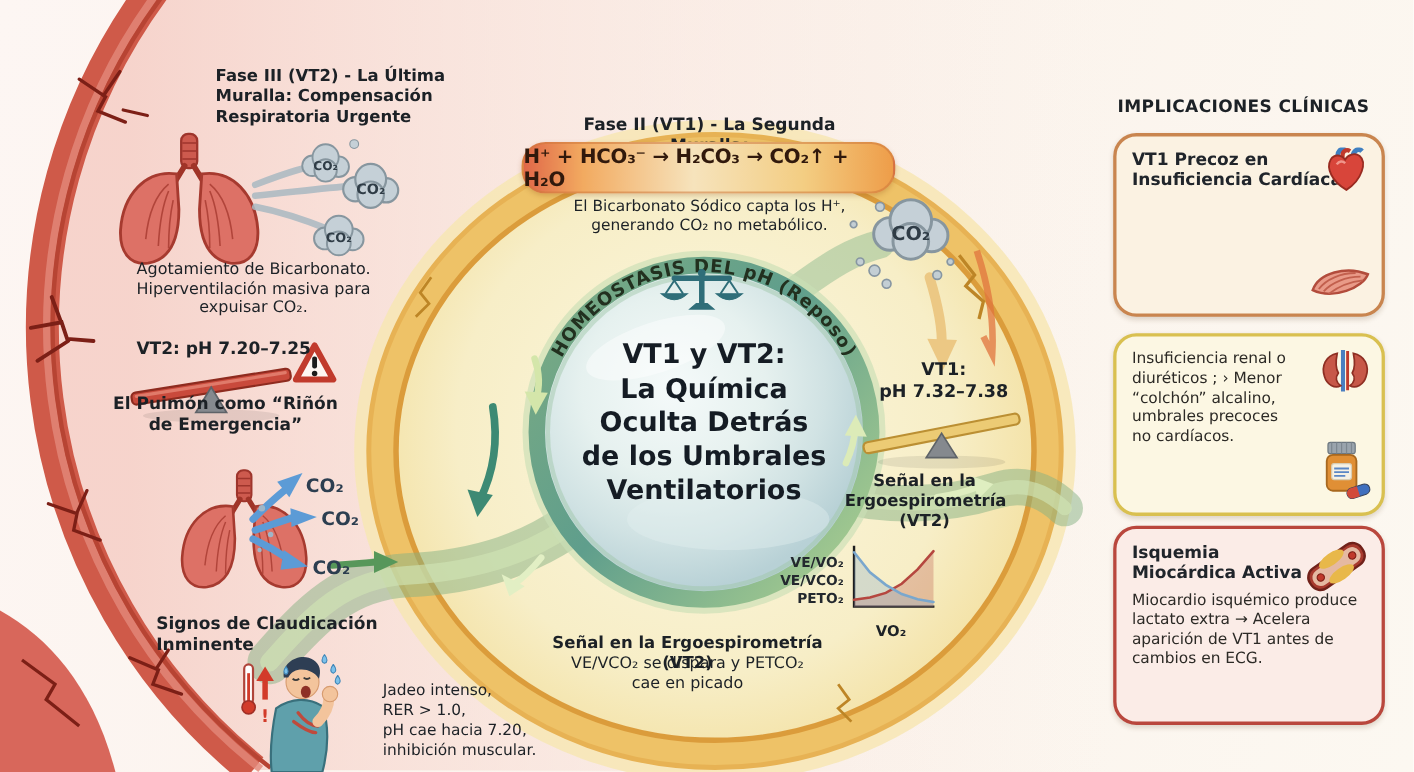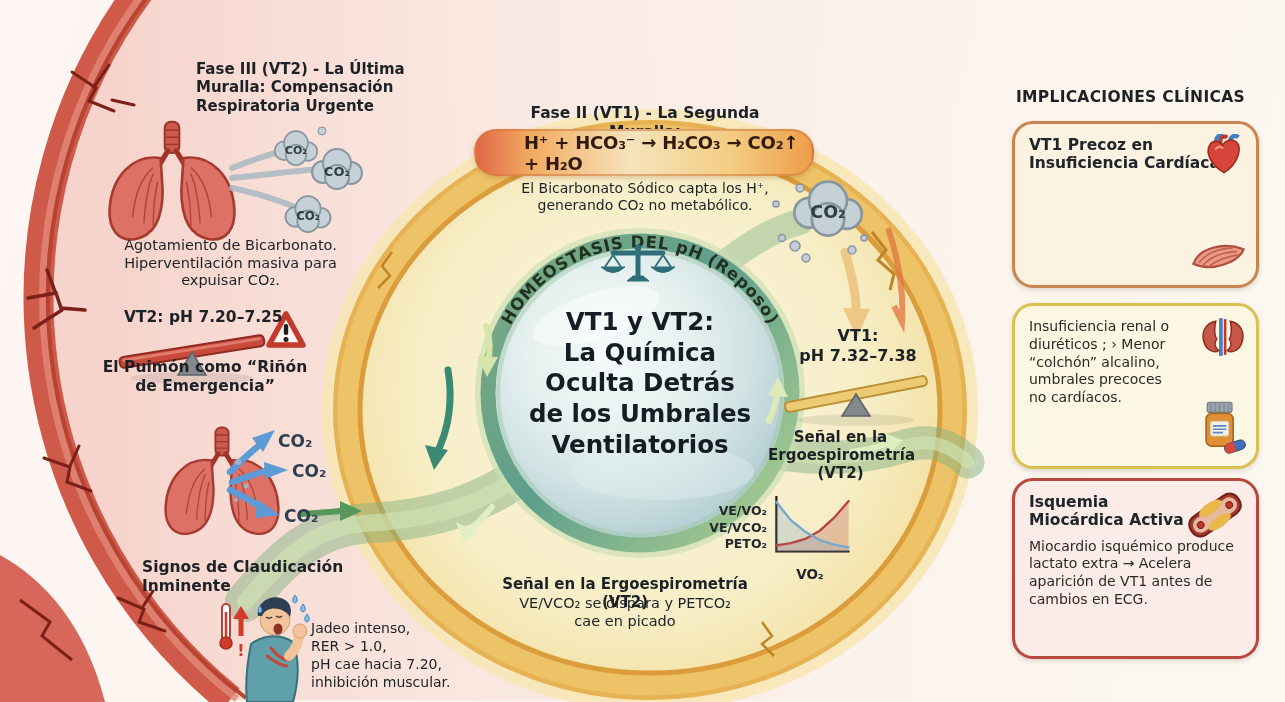--- a/index.html
+++ b/index.html
@@ -16,21 +16,21 @@
   #scene{position:absolute;left:0;top:0;z-index:0;}
   .txt{z-index:3;line-height:1.22;}
   
   .eq-pill{
     left:474px;top:129px;width:336px;height:43px;z-index:3;
     background:linear-gradient(90deg,#e06748 0%,#f2aa60 16%,#f6e3bc 46%,#f3cd82 76%,#ee9d49 100%);
     border-radius:22px;border:2px solid rgba(205,120,60,.55);
     display:flex;align-items:center;justify-content:center;
     box-shadow:0 2px 5px rgba(140,70,20,.25);
   }
-  .eq-pill span{font-size:18px;font-weight:bold;color:#31190c;letter-spacing:-0.2px;margin-left:48px;}
+  .eq-pill span{font-size:18px;font-weight:bold;color:#31190c;letter-spacing:-0.2px;}
   
   .card{
     left:1012px;width:247px;z-index:3;position:absolute;box-sizing:border-box;
     border-radius:21px;padding:12px 14px;box-shadow:0 2px 5px rgba(90,60,30,.18);
   }
   .card h3{margin:0 0 8px 0;font-size:15.5px;line-height:1.18;white-space:pre-line;color:#20252b;}
   .card p{margin:0;font-size:14px;line-height:1.27;white-space:pre-line;color:#2c2a26;}
   .card .icon-tr{position:absolute;top:10px;right:10px;}
   .card .icon-br{position:absolute;bottom:12px;right:8px;}
   .mini-ylab{font-size:12.5px;line-height:1.32;font-weight:600;text-align:right;color:#23282e;}
@@ -279,21 +279,21 @@
 expuisar CO₂.</div>
 
 <div class="abs txt b" style="left:124px;top:308px;font-size:15.5px;white-space:nowrap;">VT2: pH 7.20–7.25</div>
 
 <div class="abs txt pre ctr b" style="left:95px;top:358px;width:220px;font-size:15.5px;">El Puimón como “Riñón
 de Emergencia”</div>
 
 <div class="abs txt pre b" style="left:142px;top:558px;width:240px;font-size:15.5px;">Signos de Claudicación
 Inminente</div>
 
-<div class="abs txt pre" style="left:311px;top:620px;width:160px;font-size:14px;line-height:1.28;">Jadeo intenso,
+<div class="abs txt pre" style="left:348px;top:620px;width:160px;font-size:14px;line-height:1.28;">Jadeo intenso,
 RER &gt; 1.0,
 pH cae hacia 7.20,
 inhibición muscular.</div>
 
 <div class="abs txt ctr b" style="left:500px;top:104px;width:290px;font-size:15.5px;">Fase II (VT1) - La Segunda Muralla:</div>
 
 <div class="abs eq-pill">
   <span>H⁺ + HCO₃⁻ → H₂CO₃ → CO₂↑ + H₂O</span>
 </div>
 

